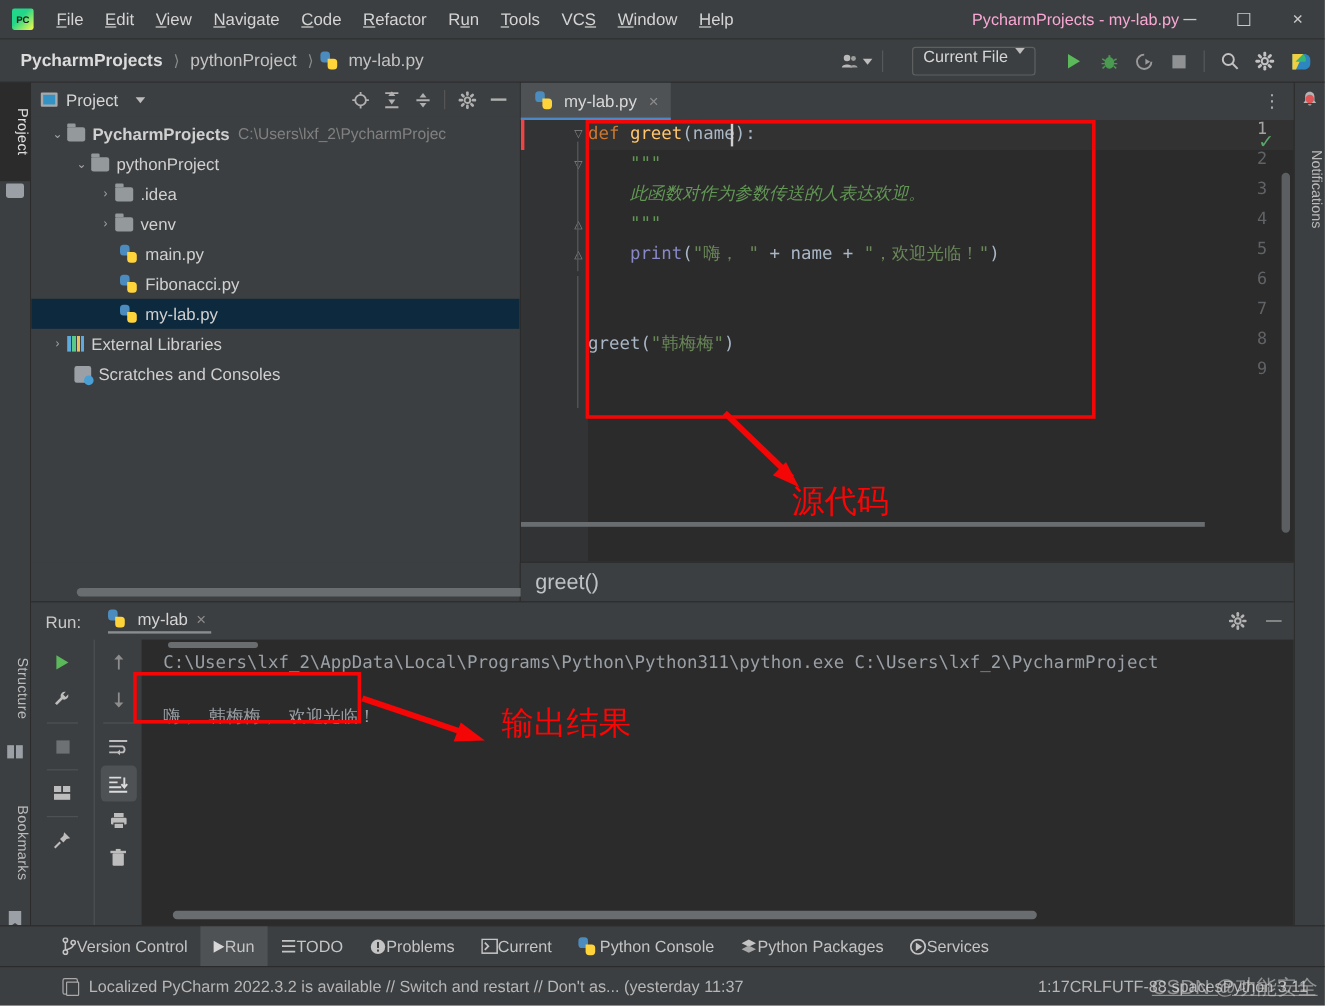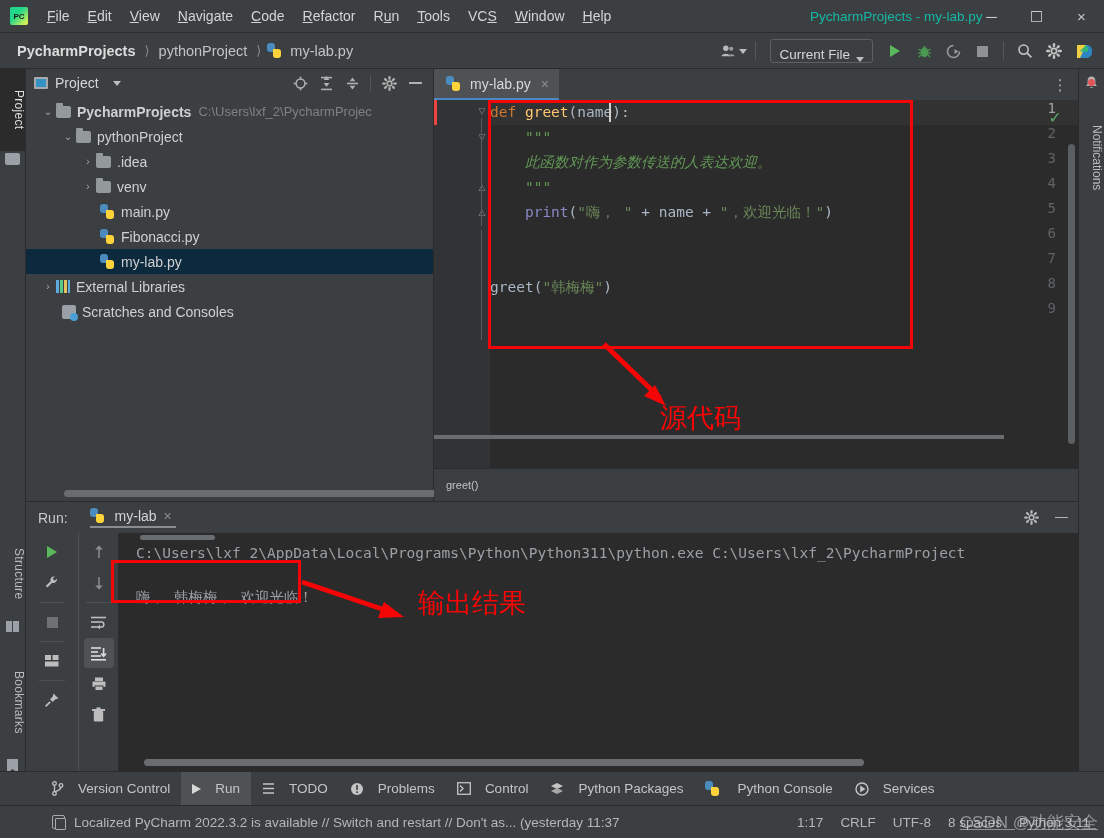--- a/index.html
+++ b/index.html
@@ -35,21 +35,21 @@
     display: flex; align-items: center; justify-content: center;
   }
   .menu { display: flex; align-items: center; gap: 0; }
   .menu-item {
     padding: 3px 9px; font-size: 14px; color: #d4d4d4; cursor: default;
     white-space: nowrap;
   }
   .menu-item u { text-decoration: underline; }
   .win-title {
     position: absolute; left: 50%; transform: translateX(-50%);
-    font-size: 13.5px; color: #14b8a6; white-space: nowrap;
+    font-size: 13.5px; color: #f9a8d4; white-space: nowrap;
   }
   .win-buttons {
     position: absolute; right: 0; top: 0; height: 33px;
     display: flex; align-items: center;
   }
   .win-btn {
     width: 45px; height: 33px; display: flex; align-items: center;
     justify-content: center; color: #c8c8c8; font-size: 15px;
   }
 
@@ -76,22 +76,22 @@
   .toolbar-right {
     position: absolute; right: 8px; top: 0; height: 36px;
     display: flex; align-items: center; gap: 3px;
   }
   .tb-ico {
     width: 26px; height: 26px; display: flex; align-items: center;
     justify-content: center; color: #afb1b3; font-size: 14px;
   }
   .runconfig {
     height: 24px; border: 1px solid #5e6060; border-radius: 3px;
-    display: flex; align-items: flex-end; padding: 0 8px; gap: 6px;
-    color: #d6d6d6; font-size: 13.5px; margin: 0 6px;
+    display: flex; align-items: flex-start; padding: 0 8px; gap: 6px;
+    color: #d6d6d6; font-size: 13.5px; margin: 0 16px;
   }
   .tb-div { width: 1px; height: 18px; background: #555859; margin: 0 5px; }
   .caret { width: 0; height: 0; border-left: 4px solid transparent;
     border-right: 4px solid transparent; border-top: 5px solid #bdbdbd; }
   .play-tri { width:0;height:0;border-left:10px solid #5bb85b;
     border-top:6px solid transparent;border-bottom:6px solid transparent; }
 
   
   .vstripe-left {
     position: absolute; left: 0; top: 69px; width: 26px; height: 702px;
@@ -249,21 +249,21 @@
   }
   .vscroll-ed {
     position: absolute; right: 3px; top: 44px; width: 7px; height: 300px;
     background: #5c5f61; border-radius: 4px;
   }
   .breadcrumb-bar {
     position: absolute; left: 0; bottom: 0; width: 644px; height: 33px;
     background: #3c3f41; border-top: 1px solid #2b2b2b;
     display: flex; align-items: center; padding-left: 12px;
   }
-  .breadcrumb-bar .bc { font-size: 11px; color: #bfc3c7; }
+  .breadcrumb-bar .bc { font-size: 18px; color: #bfc3c7; }
   .hscroll-ed {
     position: absolute; left: 0; bottom: 29px; width: 570px; height: 4px;
     background: #6a6d6f;
   }
 
   
   .run-panel {
     position: absolute; left: 26px; top: 501px; width: 1052px; height: 270px;
     background: #3c3f41; border-top: 1px solid #2b2b2b;
   }
@@ -321,42 +321,42 @@
     background: #6a6d6f; border-radius: 4px;
   }
 
   
   .tool-bar {
     position: absolute; left: 0; bottom: 33px; width: 1104px; height: 34px;
     background: #3c3f41; display: flex; align-items: center;
     padding-left: 40px; border-top: 1px solid #2b2b2b;
   }
   .tw {
-    display: flex; align-items: center; gap: 14px; height: 34px;
+    display: flex; align-items: center; gap: 0; height: 34px;
     padding: 0 11px; font-size: 13.5px; color: #c4c4c4;
   }
   .tw.active { background: #4e5254; }
 
   
   .status-bar {
     position: absolute; left: 0; bottom: 0; width: 1104px; height: 33px;
     background: #3c3f41; display: flex; align-items: center;
     border-top: 1px solid #2b2b2b; font-size: 13.5px; color: #b6b6b6;
   }
   .sb-left { display: flex; align-items: center; gap: 9px; padding-left: 12px; margin-left: 40px; }
   .sb-icon-note {
     width: 13px; height: 14px; border: 1.5px solid #a9a9a9; border-radius: 2px;
     position: relative;
   }
   .sb-icon-note::after {
     content:""; position:absolute; left:2px; top:2px; width:9px; height:10px;
     border:1.5px solid #a9a9a9; border-radius:1px; background:#3c3f41;
   }
   .sb-right {
-    margin-left: auto; display: flex; align-items: center; gap: 17px;
+    margin-left: auto; display: flex; align-items: center; gap: 0;
     padding-right: 14px;
   }
 
   
   .ann-box {
     position: absolute; border: 3px solid #f40606; pointer-events: none;
   }
   .ann-text {
     position: absolute; color: #f90505; font-size: 27px; font-weight: 500;
     font-family: "DejaVu Sans", sans-serif; white-space: nowrap;
@@ -816,34 +816,34 @@
         <rect x="6.2" y="3" width="1.6" height="5" fill="#3c3f41"></rect>
         <rect x="6.2" y="9.3" width="1.6" height="1.7" fill="#3c3f41"></rect>
       </svg>
       <span>Problems</span>
     </div>
     <div class="tw">
       <svg width="14" height="13" viewBox="0 0 14 13">
         <rect x="0.7" y="0.7" width="12.6" height="11.6" stroke="#c4c4c4" stroke-width="1.3" fill="none"></rect>
         <path d="M3 3.5 L6 6.5 L3 9.5" stroke="#c4c4c4" stroke-width="1.4" fill="none"></path>
       </svg>
-      <span>Control</span>
+      <span>Current</span>
+    </div>
+    <div class="tw">
+      <span class="py-ico"></span>
+      <span>Python Console</span>
     </div>
     <div class="tw">
       <svg width="14" height="14" viewBox="0 0 14 14">
         <path d="M7 1 L13 4 L7 7 L1 4 Z" fill="#c4c4c4"></path>
         <path d="M7 6 L13 9 L7 12 L1 9 Z" fill="#a8a8a8"></path>
       </svg>
       <span>Python Packages</span>
     </div>
     <div class="tw">
-      <span class="py-ico"></span>
-      <span>Python Console</span>
-    </div>
-    <div class="tw">
       <svg width="14" height="14" viewBox="0 0 14 14">
         <circle cx="7" cy="7" r="6" stroke="#c4c4c4" stroke-width="1.4" fill="none"></circle>
         <path d="M5.2 3.4 L10.4 7 L5.2 10.6 Z" fill="#c4c4c4"></path>
       </svg>
       <span>Services</span>
     </div>
   </div>
 
   <div class="status-bar">
     <div class="sb-left">

